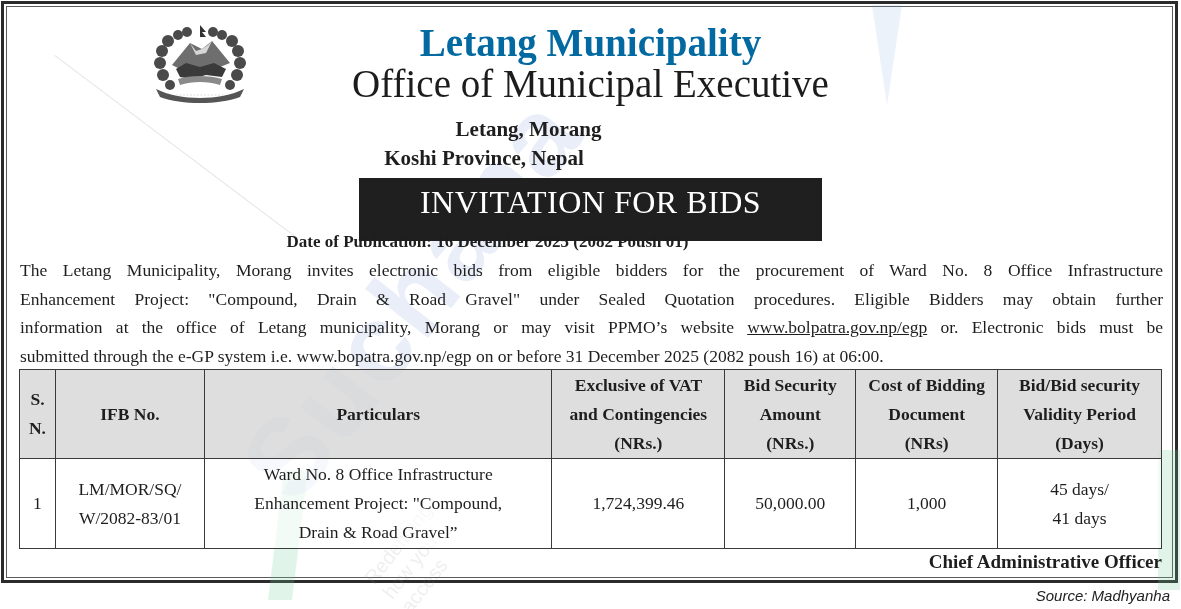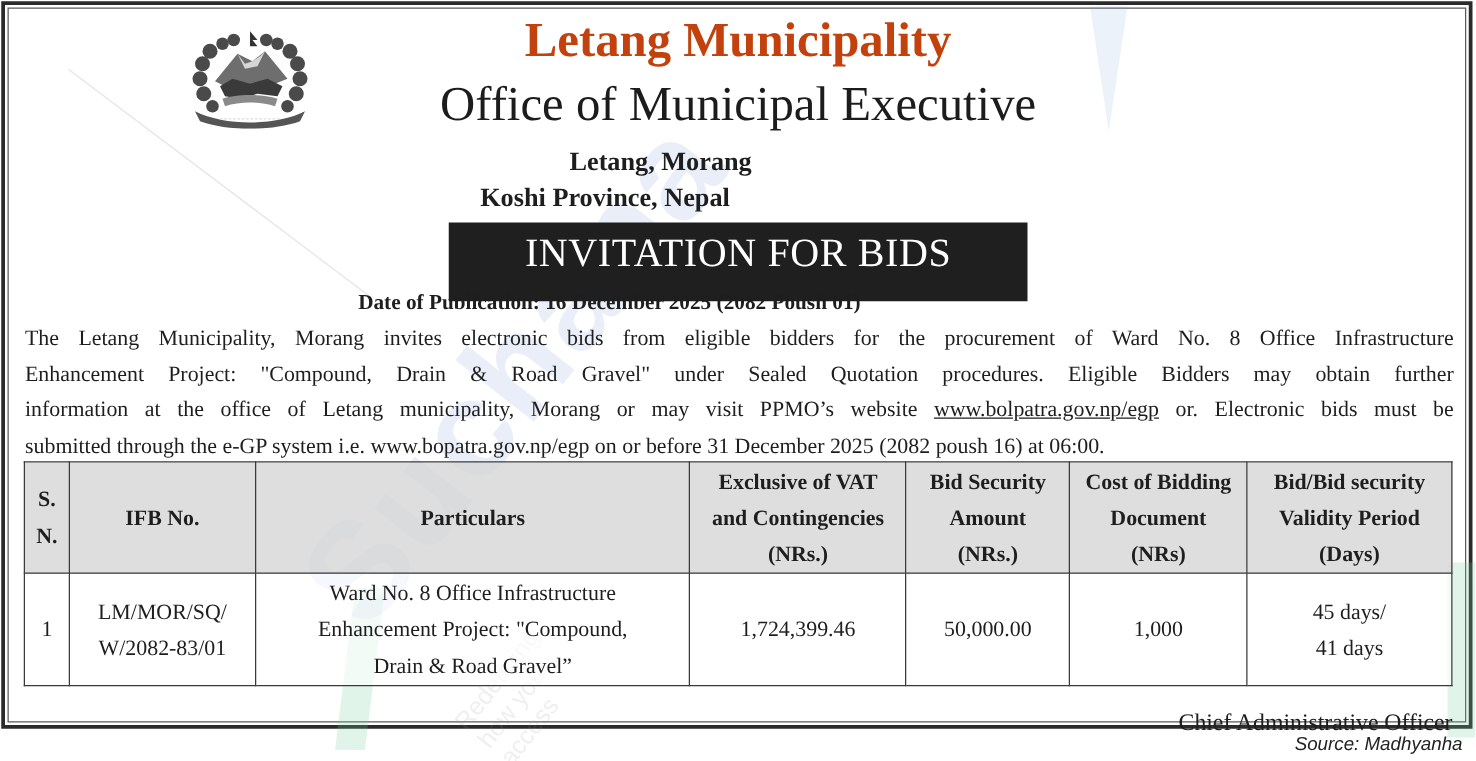--- a/index.html
+++ b/index.html
@@ -48,22 +48,22 @@
       position: absolute; left: 55px; top: 55px; width: 300px; height: 1px;
       background: rgba(180,180,180,0.35); transform: rotate(37deg); transform-origin: left top;
     }
 
     .logo {
       position: absolute; left: 150px; top: 23px; width: 100px; height: 80px; z-index: 1;
     }
 
     .header { position: absolute; left: 0; top: 0; width: 1181px; z-index: 1; text-align: center; }
     .title-1 {
-      position: absolute; left: 0; width: 1181px; top: 10px;
-      font-size: 39px; font-weight: bold; line-height: 46px; color: #c2410c;
+      position: absolute; left: 0; width: 1181px; top: 20px;
+      font-size: 39px; font-weight: bold; line-height: 46px; color: #0369a1;
     }
     .title-2 {
       position: absolute; left: 0; width: 1181px; top: 59px;
       font-size: 39px; font-weight: normal; line-height: 50px; color: #1c1c1c;
     }
     .addr-1 {
       position: absolute; left: 0; width: 1057px; top: 115px;
       font-size: 21px; font-weight: bold; line-height: 28px;
     }
     .addr-2 {
@@ -94,22 +94,22 @@
       border-collapse: collapse; font-size: 17.5px;
     }
     table.bids th, table.bids td {
       border: 1.3px solid #3a3a3a; text-align: center; vertical-align: middle;
       padding: 0 2px; line-height: 29px;
     }
     table.bids th { background: rgba(215,215,215,0.82); font-weight: bold; height: 89px; font-size: 17.5px; }
     table.bids td { height: 90px; background: rgba(255,255,255,0.6); font-weight: normal; }
 
     .signature {
-      position: absolute; right: 19px; top: 566px; z-index: 1;
-      font-size: 19px; font-weight: normal; line-height: 26px; margin-left: 43px;
+      position: absolute; right: 19px; top: 549px; z-index: 1;
+      font-size: 19px; font-weight: bold; line-height: 26px; margin-left: 43px;
     }
     .source {
       position: absolute; right: 11px; top: 585px; z-index: 1;
       font-family: "Liberation Sans", sans-serif; font-style: italic; font-size: 15px; line-height: 22px; color: #222;
     }
   </style>
 </head>
 <body>
 
 <div class="frame-outer"></div>

